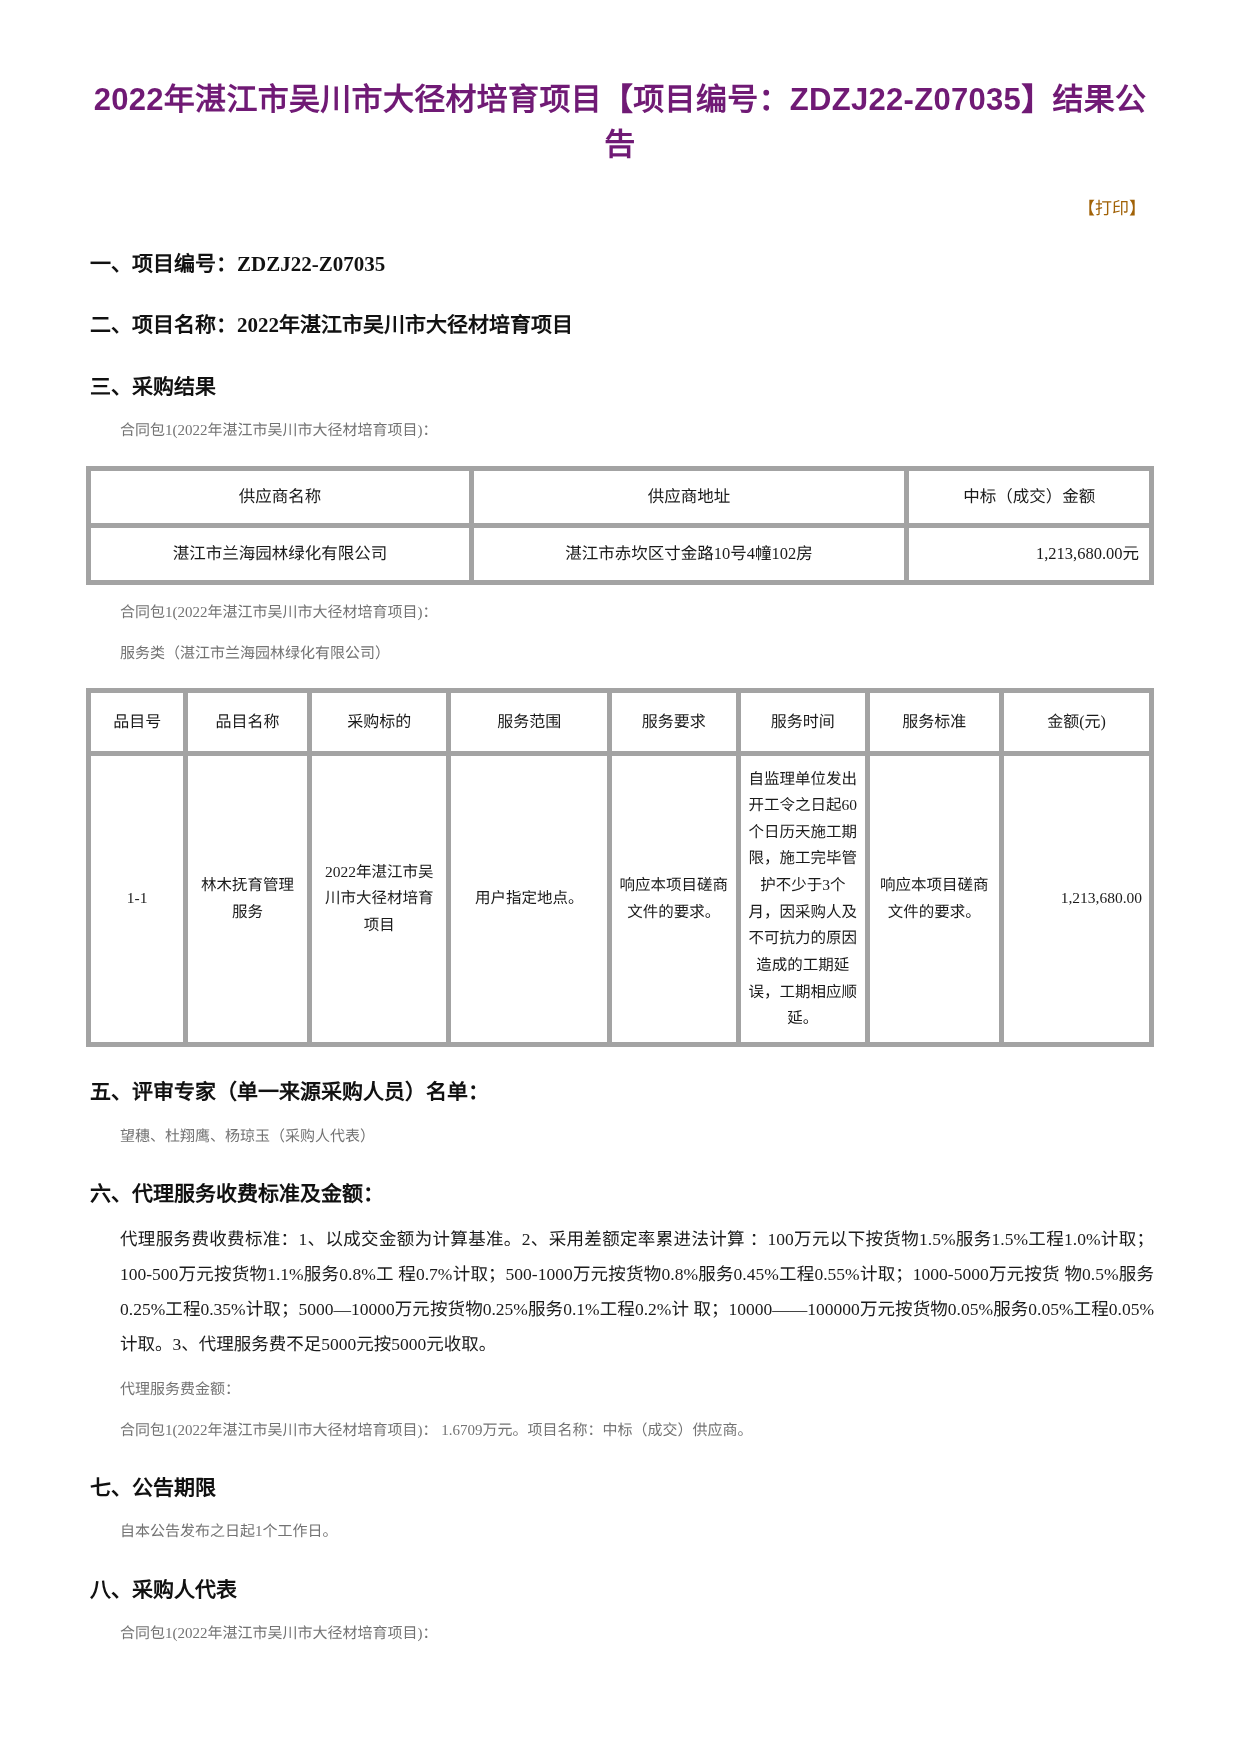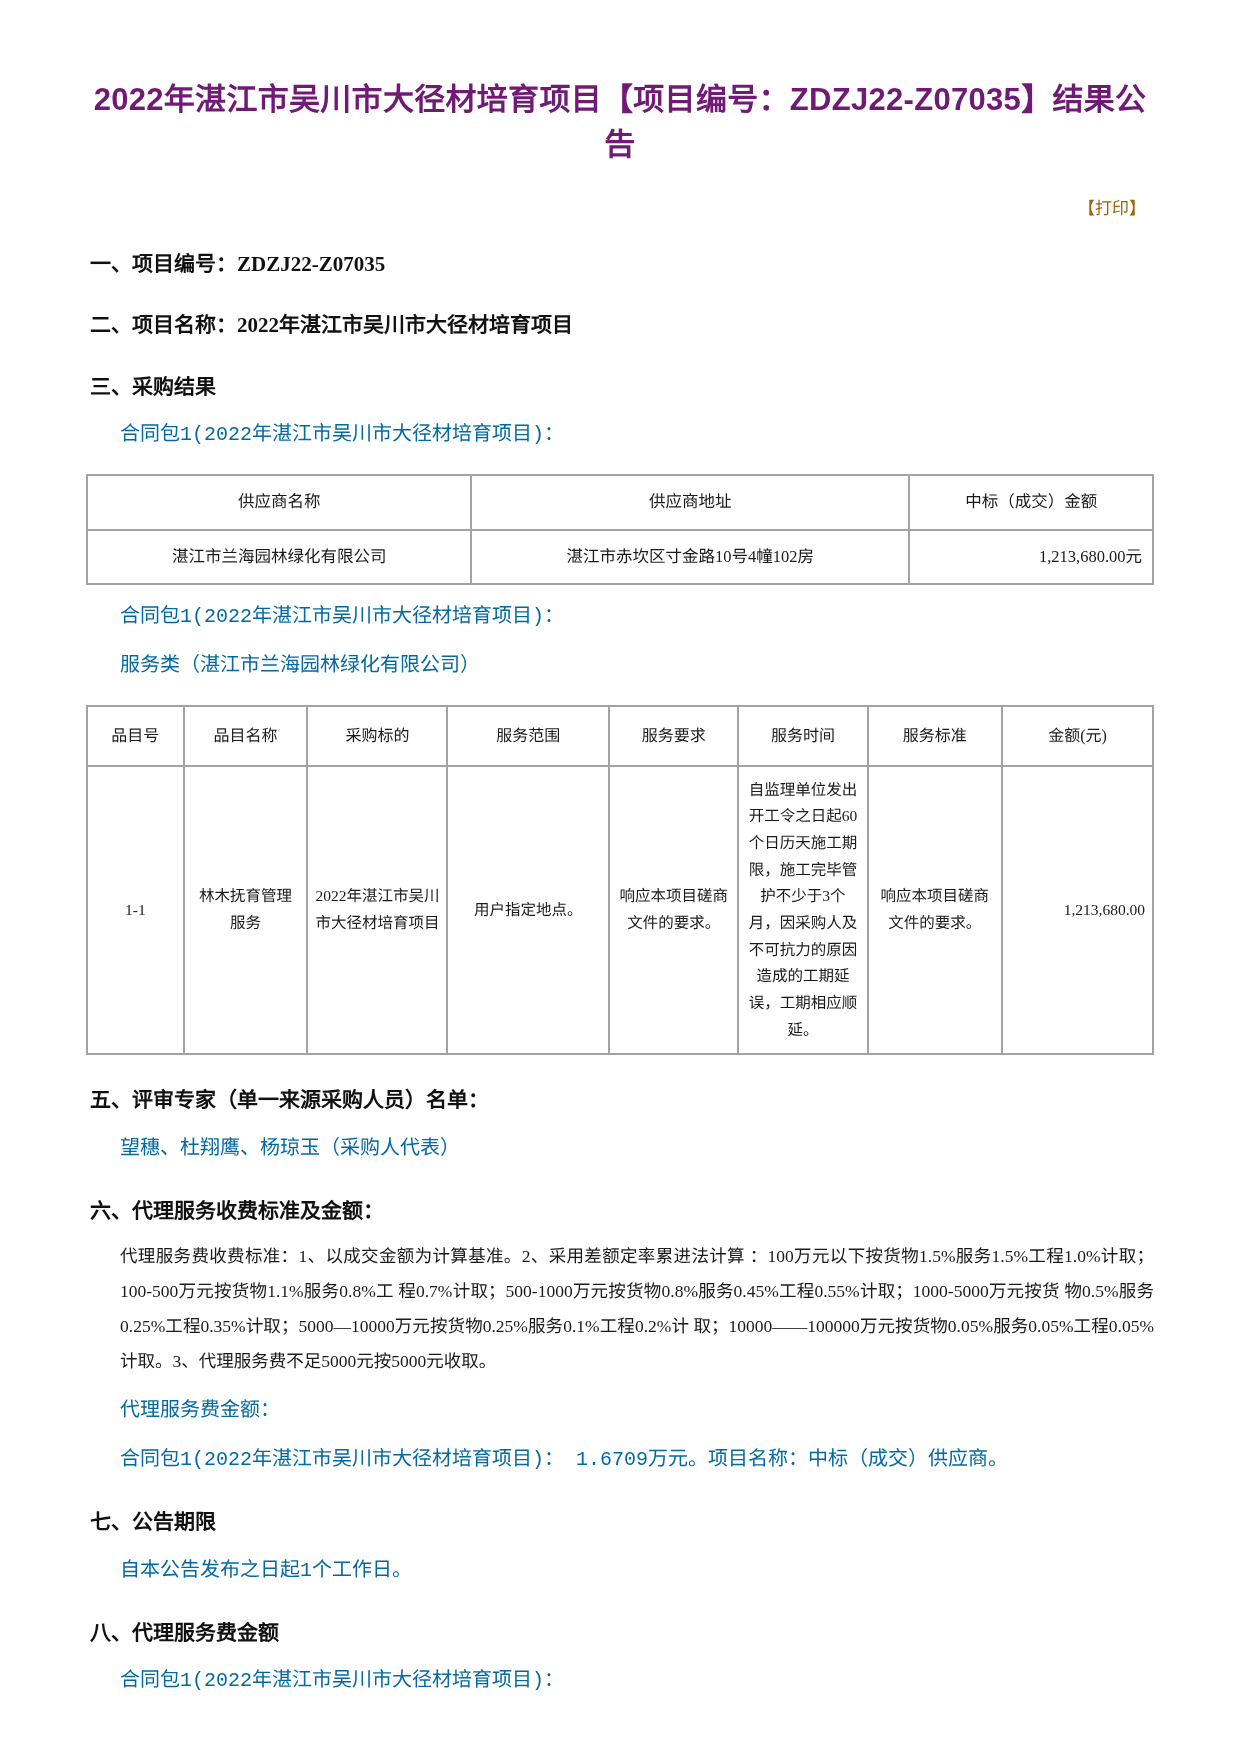--- a/index.html
+++ b/index.html
@@ -55,47 +55,46 @@
     font-weight: bold;
     font-size: 21px;
     line-height: 1.5;
     margin: 30px 0 0 0;
     padding-left: 4px;
     color: #111111;
   }
 
   
   .para {
-    font-size: 20px;
+    font-size: 15px;
     line-height: 1.75;
     margin: 14px 0 0 0;
     padding-left: 34px;
-    color: #0369a1;
-    font-family: Liberation Mono, monospace;
+    color: #737373;
   }
   .fee-para {
     font-size: 17.5px;
     line-height: 2.0;
     margin: 12px 0 0 0;
     padding-left: 34px;
     text-align: justify;
     text-justify: inter-ideograph;
   }
 
   
   table {
     border-collapse: collapse;
     width: 100%;
     margin-top: 20px;
     font-size: 16.5px;
     color: #1a1a1a;
   }
   table.result-table { margin-top: 22px; }
   table td, table th {
-    border: 2px solid #a3a3a3;
+    border: 5px solid #a3a3a3;
     padding: 10px 8px;
     text-align: center;
     vertical-align: middle;
     font-weight: normal;
     line-height: 1.6;
   }
   table.result-table th { padding: 13px 8px; }
   table.result-table td { padding: 13px 10px; }
   td.amount-cell {
     text-align: right;
@@ -198,16 +197,16 @@
   <div class="para">望穗、杜翔鹰、杨琼玉（采购人代表）</div>
 
   <div class="section-head">六、代理服务收费标准及金额：</div>
   <div class="fee-para">代理服务费收费标准：1、以成交金额为计算基准。2、采用差额定率累进法计算 ：100万元以下按货物1.5%服务1.5%工程1.0%计取；100-500万元按货物1.1%服务0.8%工 程0.7%计取；500-1000万元按货物0.8%服务0.45%工程0.55%计取；1000-5000万元按货 物0.5%服务0.25%工程0.35%计取；5000—10000万元按货物0.25%服务0.1%工程0.2%计 取；10000——100000万元按货物0.05%服务0.05%工程0.05%计取。3、代理服务费不足5000元按5000元收取。</div>
   <div class="para">代理服务费金额：</div>
   <div class="para">合同包1(2022年湛江市吴川市大径材培育项目)： 1.6709万元。项目名称：中标（成交）供应商。</div>
 
   <div class="section-head">七、公告期限</div>
   <div class="para">自本公告发布之日起1个工作日。</div>
 
-  <div class="section-head">八、代理服务费金额</div>
+  <div class="section-head">八、采购人代表</div>
   <div class="para">合同包1(2022年湛江市吴川市大径材培育项目)：</div>
 
 </div>
 
 </body></html>

